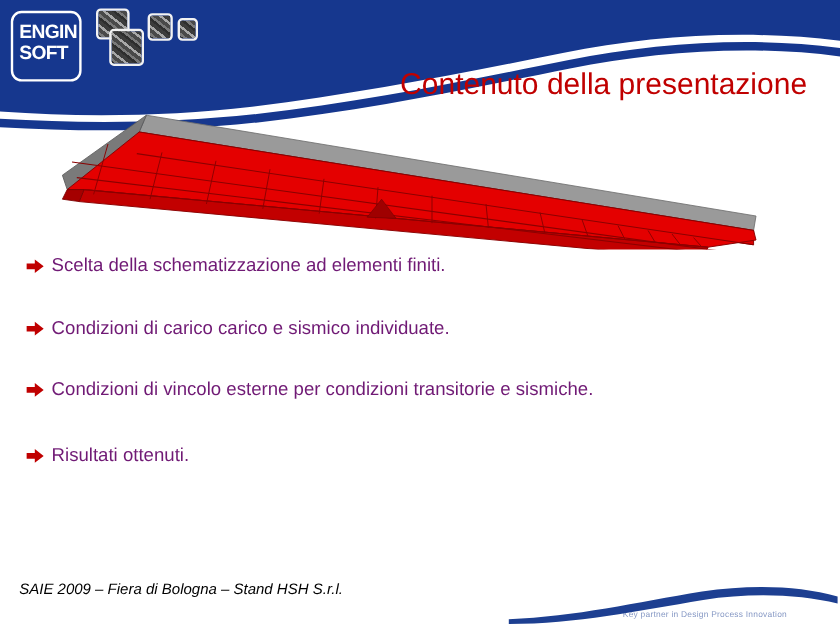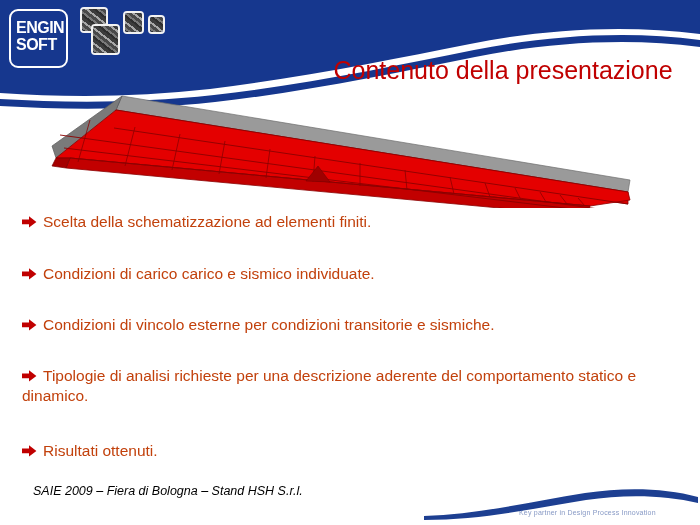--- a/index.html
+++ b/index.html
@@ -117,21 +117,21 @@
   .bullets {
     position: absolute;
     left: 22px;
     top: 212px;
     width: 660px;
     z-index: 4;
   }
   .bullet {
     position: relative;
     margin: 0 0 0 0;
-    color: #c2410c;
+    color: #701a75;
     font-family: "Liberation Sans", sans-serif;
     font-size: 15.5px;
     line-height: 20px;
   }
   .bullet-arrow {
     position: absolute;
     left: 0;
     top: 3px;
     width: 15px;
     height: 14px;
@@ -144,21 +144,21 @@
   .b1 { margin-top: 0px; }
   .b2 { margin-top: 32px; }
   .b3 { margin-top: 31px; }
   .b4 { margin-top: 31px; }
   .b5 { margin-top: 35px; }
   .bullet.multiline .bullet-text { text-indent: 21px; }
 
   
   .footer-note {
     position: absolute;
-    left: 33px;
+    left: 16px;
     top: 484px;
     color: #000000;
     font-family: "Liberation Sans", sans-serif;
     font-style: italic;
     font-size: 12.5px;
     white-space: nowrap;
     z-index: 5;
   }
   .footer-swoosh {
     position: absolute;
@@ -286,26 +286,20 @@
       <span class="bullet-text">Condizioni di carico carico e sismico individuate.</span>
     </div>
 
     <div class="bullet b3">
       <svg class="bullet-arrow" viewBox="0 0 15 14">
         <path d="M0,4.6 L7,4.6 L7,1.2 L14.4,6.9 L7,12.6 L7,9.3 L0,9.3 Z" fill="#c00000"></path>
       </svg>
       <span class="bullet-text">Condizioni di vincolo esterne per condizioni transitorie e sismiche.</span>
     </div>
 
-    <div class="bullet b4 multiline">
-      <svg class="bullet-arrow" viewBox="0 0 15 14">
-        <path d="M0,4.6 L7,4.6 L7,1.2 L14.4,6.9 L7,12.6 L7,9.3 L0,9.3 Z" fill="#c00000"></path>
-      </svg>
-      <span class="bullet-text">Tipologie di analisi richieste per una descrizione aderente del comportamento statico e dinamico.</span>
-    </div>
 
     <div class="bullet b5">
       <svg class="bullet-arrow" viewBox="0 0 15 14">
         <path d="M0,4.6 L7,4.6 L7,1.2 L14.4,6.9 L7,12.6 L7,9.3 L0,9.3 Z" fill="#c00000"></path>
       </svg>
       <span class="bullet-text">Risultati ottenuti.</span>
     </div>
 
   </div>
 

